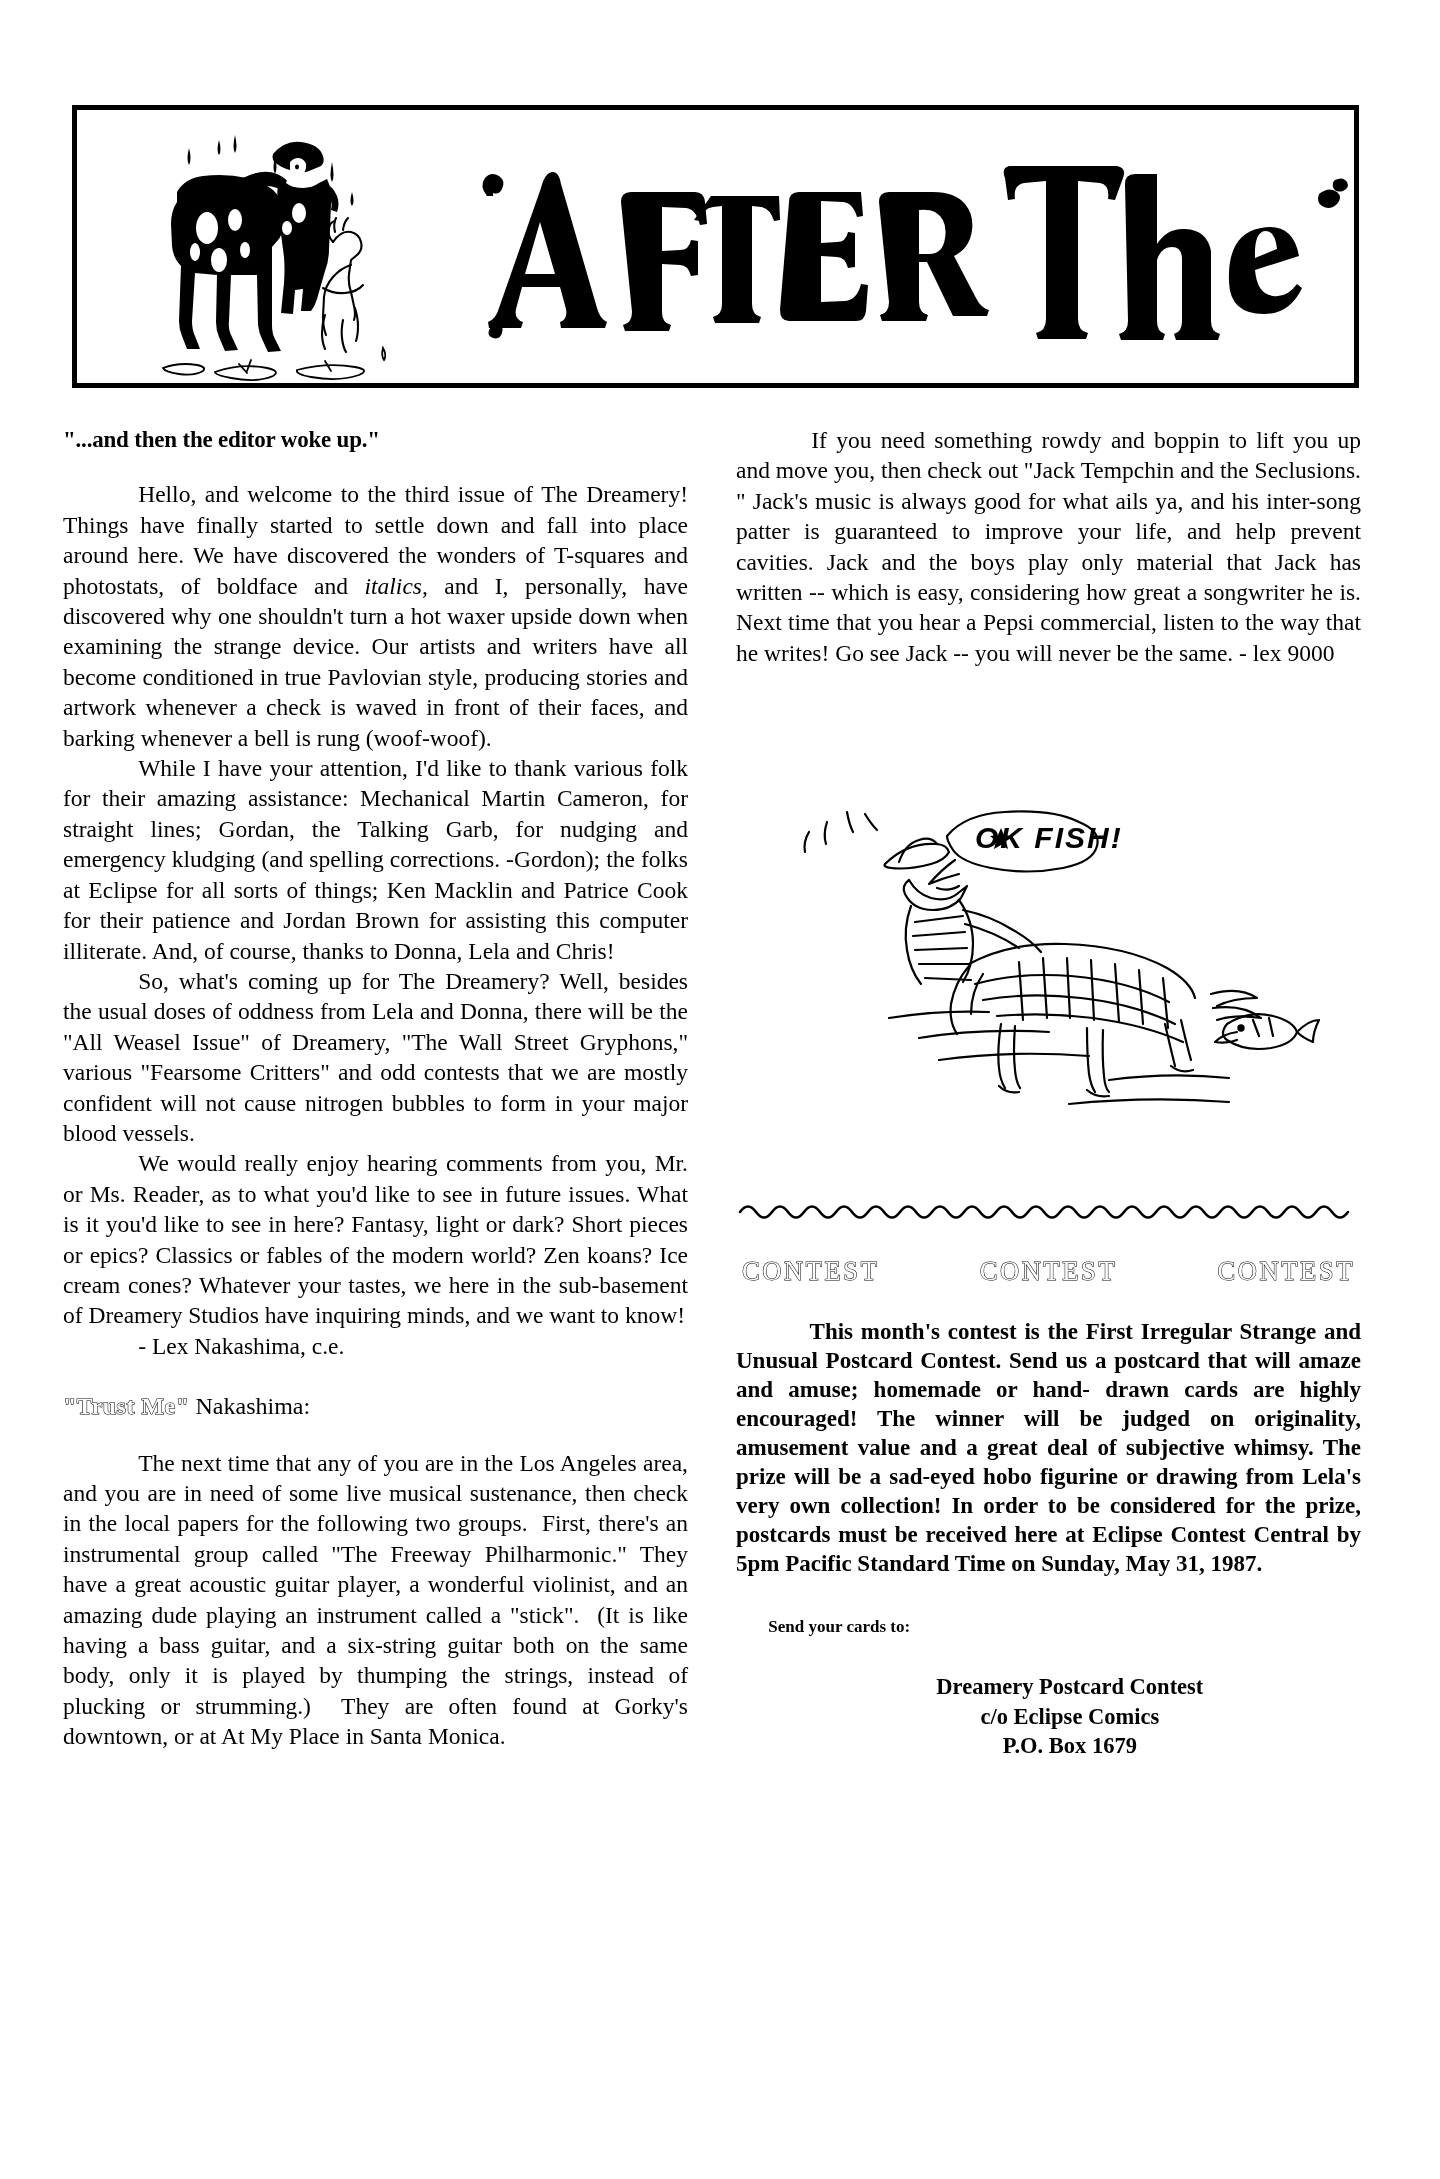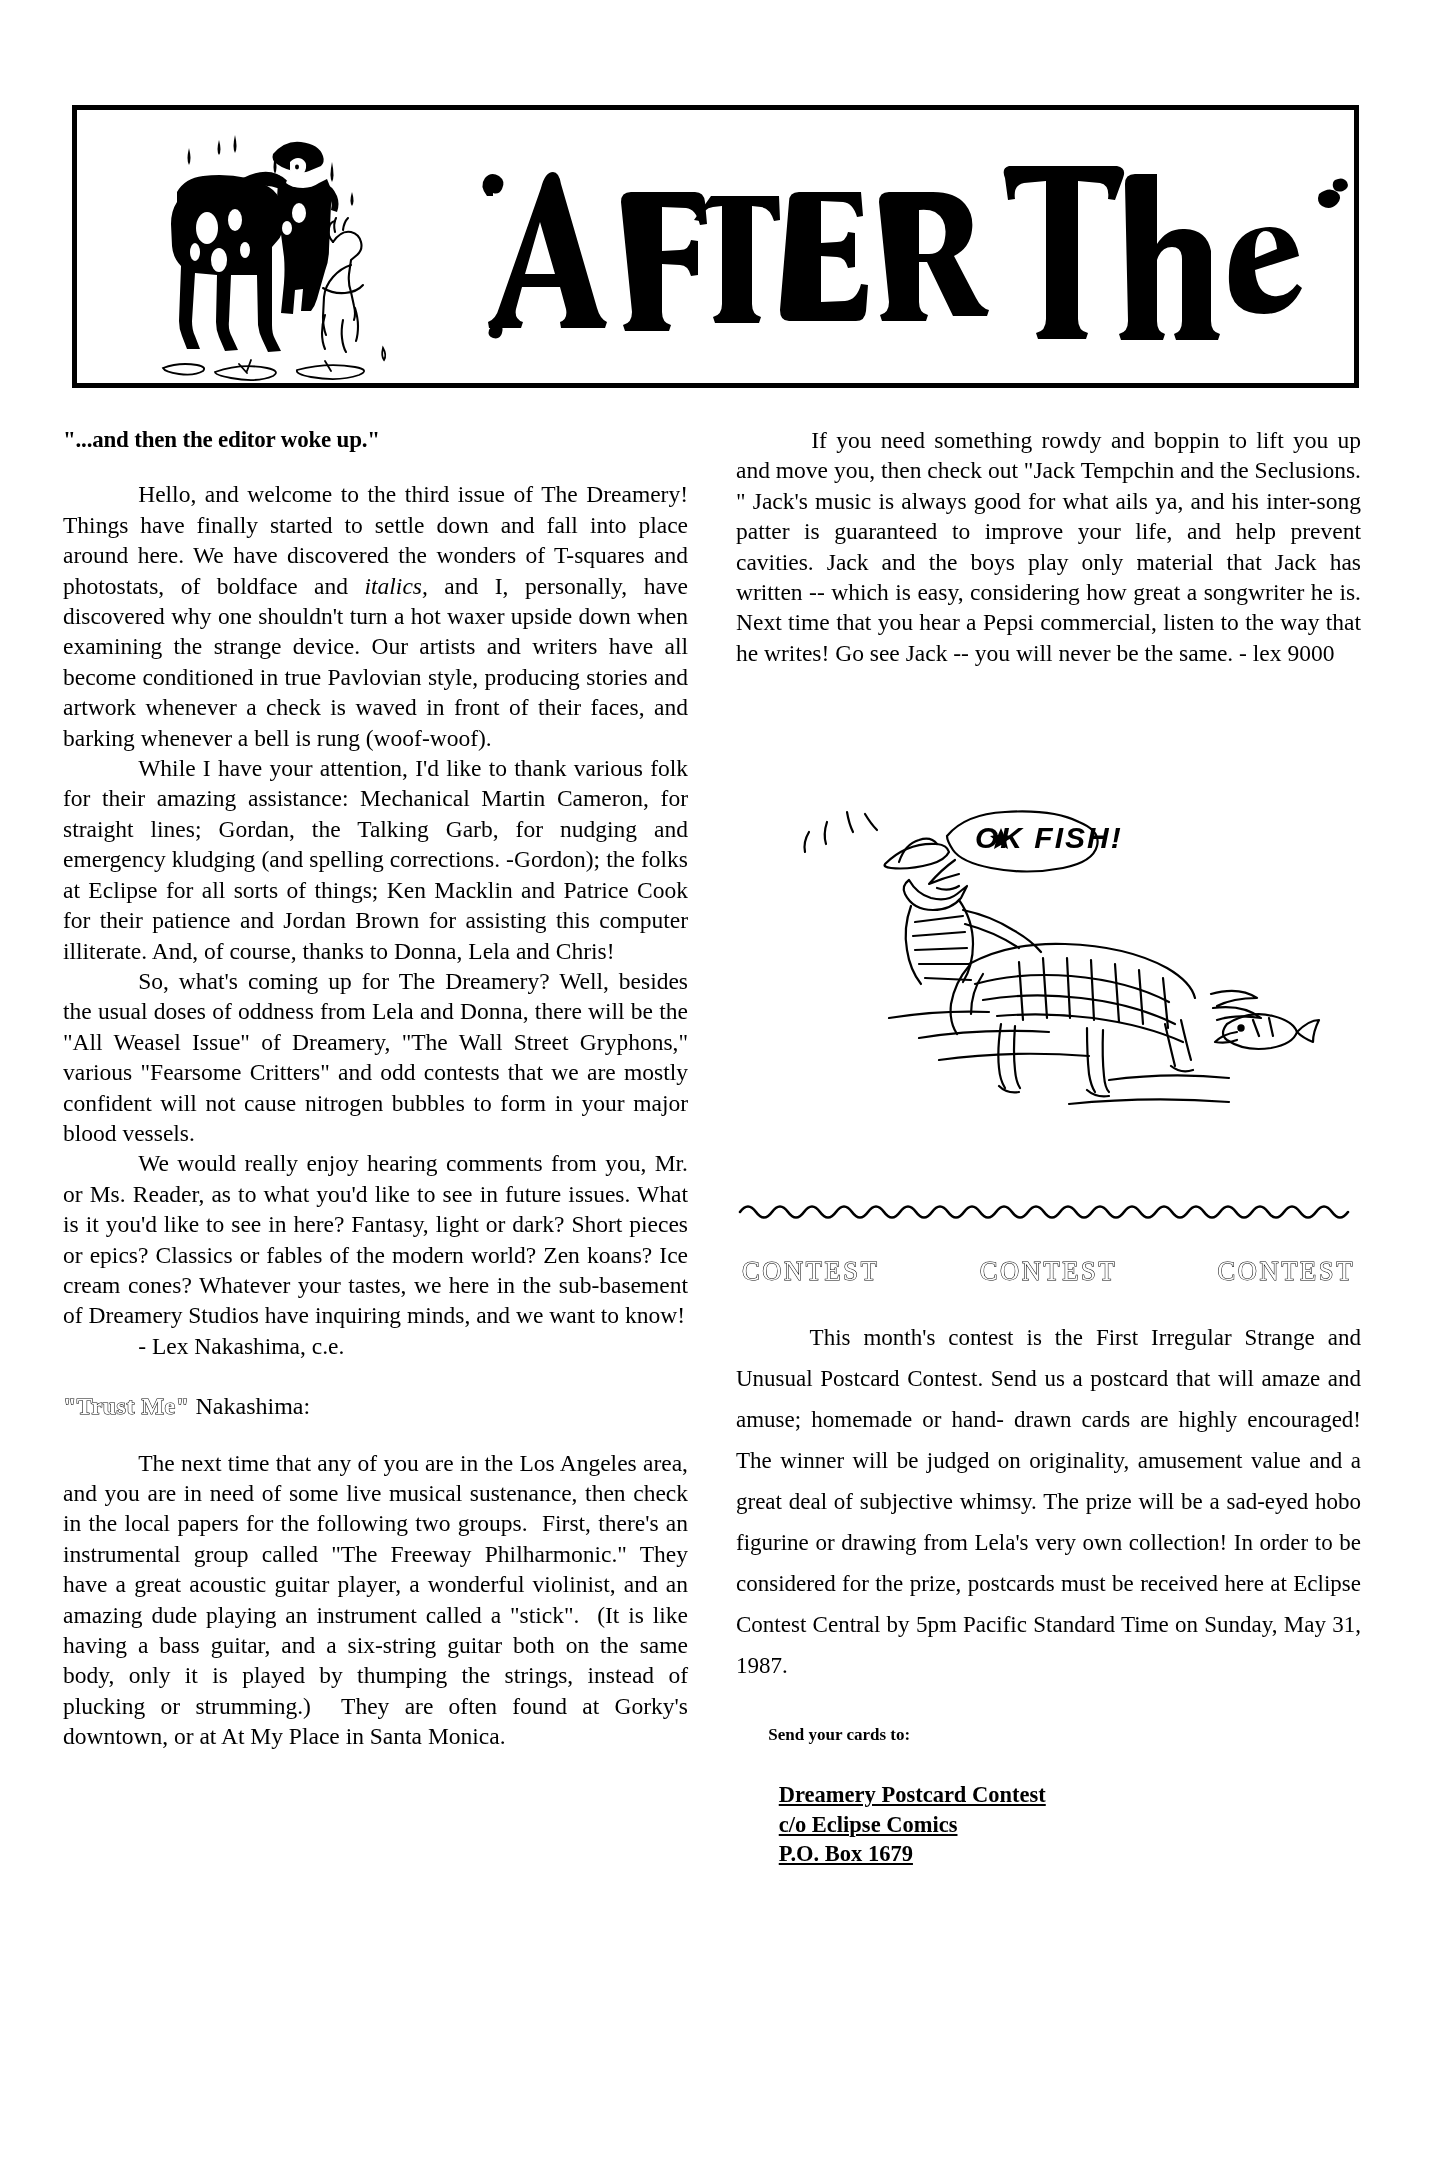--- a/index.html
+++ b/index.html
@@ -126,44 +126,43 @@
     padding: 0 6px;
   }
   .contest-head .outline-face {
     font-size: 26.5px;
     letter-spacing: 2.6px;
     font-weight: normal;
     -webkit-text-stroke: 1.05px #000000;
   }
 
   .contest-body {
-    font-weight: normal;
+    font-weight: bold;
     font-size: 23px;
-    line-height: 41px;
+    line-height: 29px;
     text-indent: 3.2em;
     text-align: justify;
   }
 
   .send-label {
     font-weight: bold;
     font-size: 17px;
     text-indent: 0 !important;
     margin: 34px 0 0 0 !important;
     padding-left: 1.9em;
     text-align: left !important;
   }
   .address {
     font-weight: bold;
     font-size: 22.5px;
     line-height: 29.5px;
     text-indent: 0 !important;
     margin: 30px 0 0 0 !important;
     padding-left: 1.9em;
-    text-align: left;
-    text-decoration: underline;
+    text-align: center;
   }
 </style>
 </head>
 <body>
 
 <div class="page">
 
   <div class="masthead">
 
     <div class="masthead-art">

